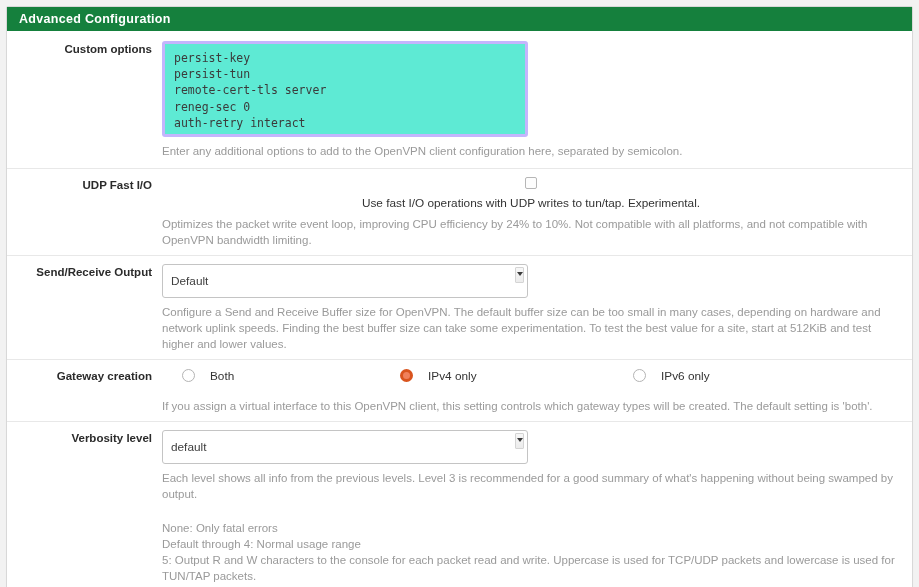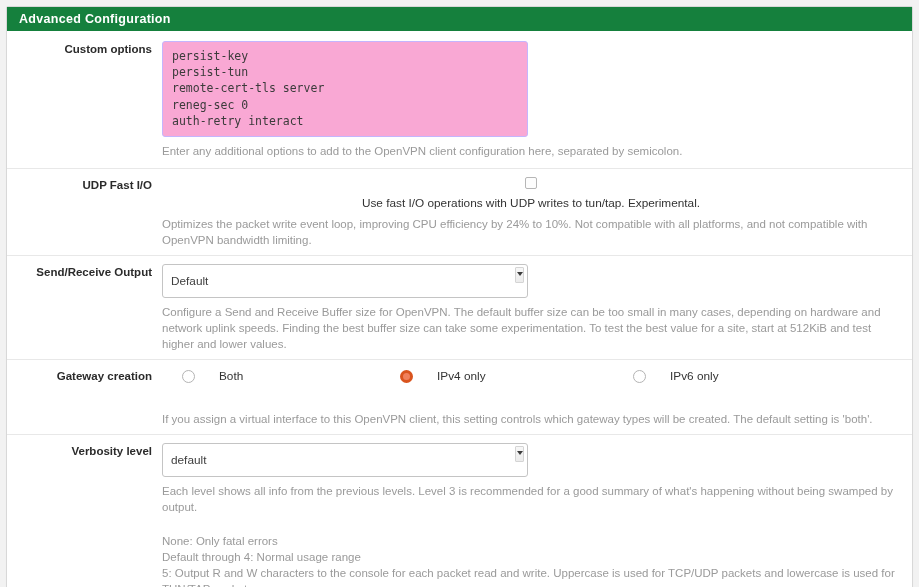--- a/index.html
+++ b/index.html
@@ -79,23 +79,23 @@
   .field-col {
     flex: 1 1 auto;
     padding-right: 12px;
     box-sizing: border-box;
   }
 
   
   .textarea-box {
     width: 366px;
     height: 96px;
-    border: 1px solid #c4b5fd;
+    border: 3px solid #c4b5fd;
     border-radius: 3px;
-    background: #f9a8d4;
+    background: #5eead4;
     box-sizing: border-box;
     padding: 6px 8px 6px 9px;
     font-family: "DejaVu Sans Mono", monospace;
     font-size: 11.5px;
     line-height: 16.2px;
     color: #3b3b3b;
     white-space: pre;
     overflow: hidden;
     resize: none;
     display: block;
@@ -168,22 +168,22 @@
     border-top: 4px solid #3b3b3b;
   }
 
   .radio-group {
     display: flex;
     align-items: center;
     padding-top: 1px;
   }
   .radio-item {
     display: flex;
-    align-items: center;
-    gap: 24px;
+    align-items: flex-start;
+    gap: 15px;
   }
   .radio-item.pos-both  { width: 238px; padding-left: 20px; box-sizing: border-box; }
   .radio-item.pos-ipv4  { width: 233px; box-sizing: border-box; }
   .radio-item.pos-ipv6  { width: 200px; box-sizing: border-box; }
 
   .rb {
     width: 13px;
     height: 13px;
     border-radius: 50%;
     border: 1px solid #b4b4b4;
@@ -256,21 +256,21 @@
             </label>
             <label class="radio-item pos-ipv4">
               <span class="rb checked"></span>
               <span class="rb-label">IPv4 only</span>
             </label>
             <label class="radio-item pos-ipv6">
               <span class="rb"></span>
               <span class="rb-label">IPv6 only</span>
             </label>
           </div>
-          <div class="help-text" style="margin-top:28px;">If you assign a virtual interface to this OpenVPN client, this setting controls which gateway types will be created. The default setting is 'both'.</div>
+          <div class="help-text" style="margin-top:15px;">If you assign a virtual interface to this OpenVPN client, this setting controls which gateway types will be created. The default setting is 'both'.</div>
         </div>
       </div>
 
       <div class="form-row tight">
         <div class="label-col">Verbosity level</div>
         <div class="field-col">
           <div class="select-box">
             <span>default</span>
             <span class="select-arrow"></span>
           </div>

